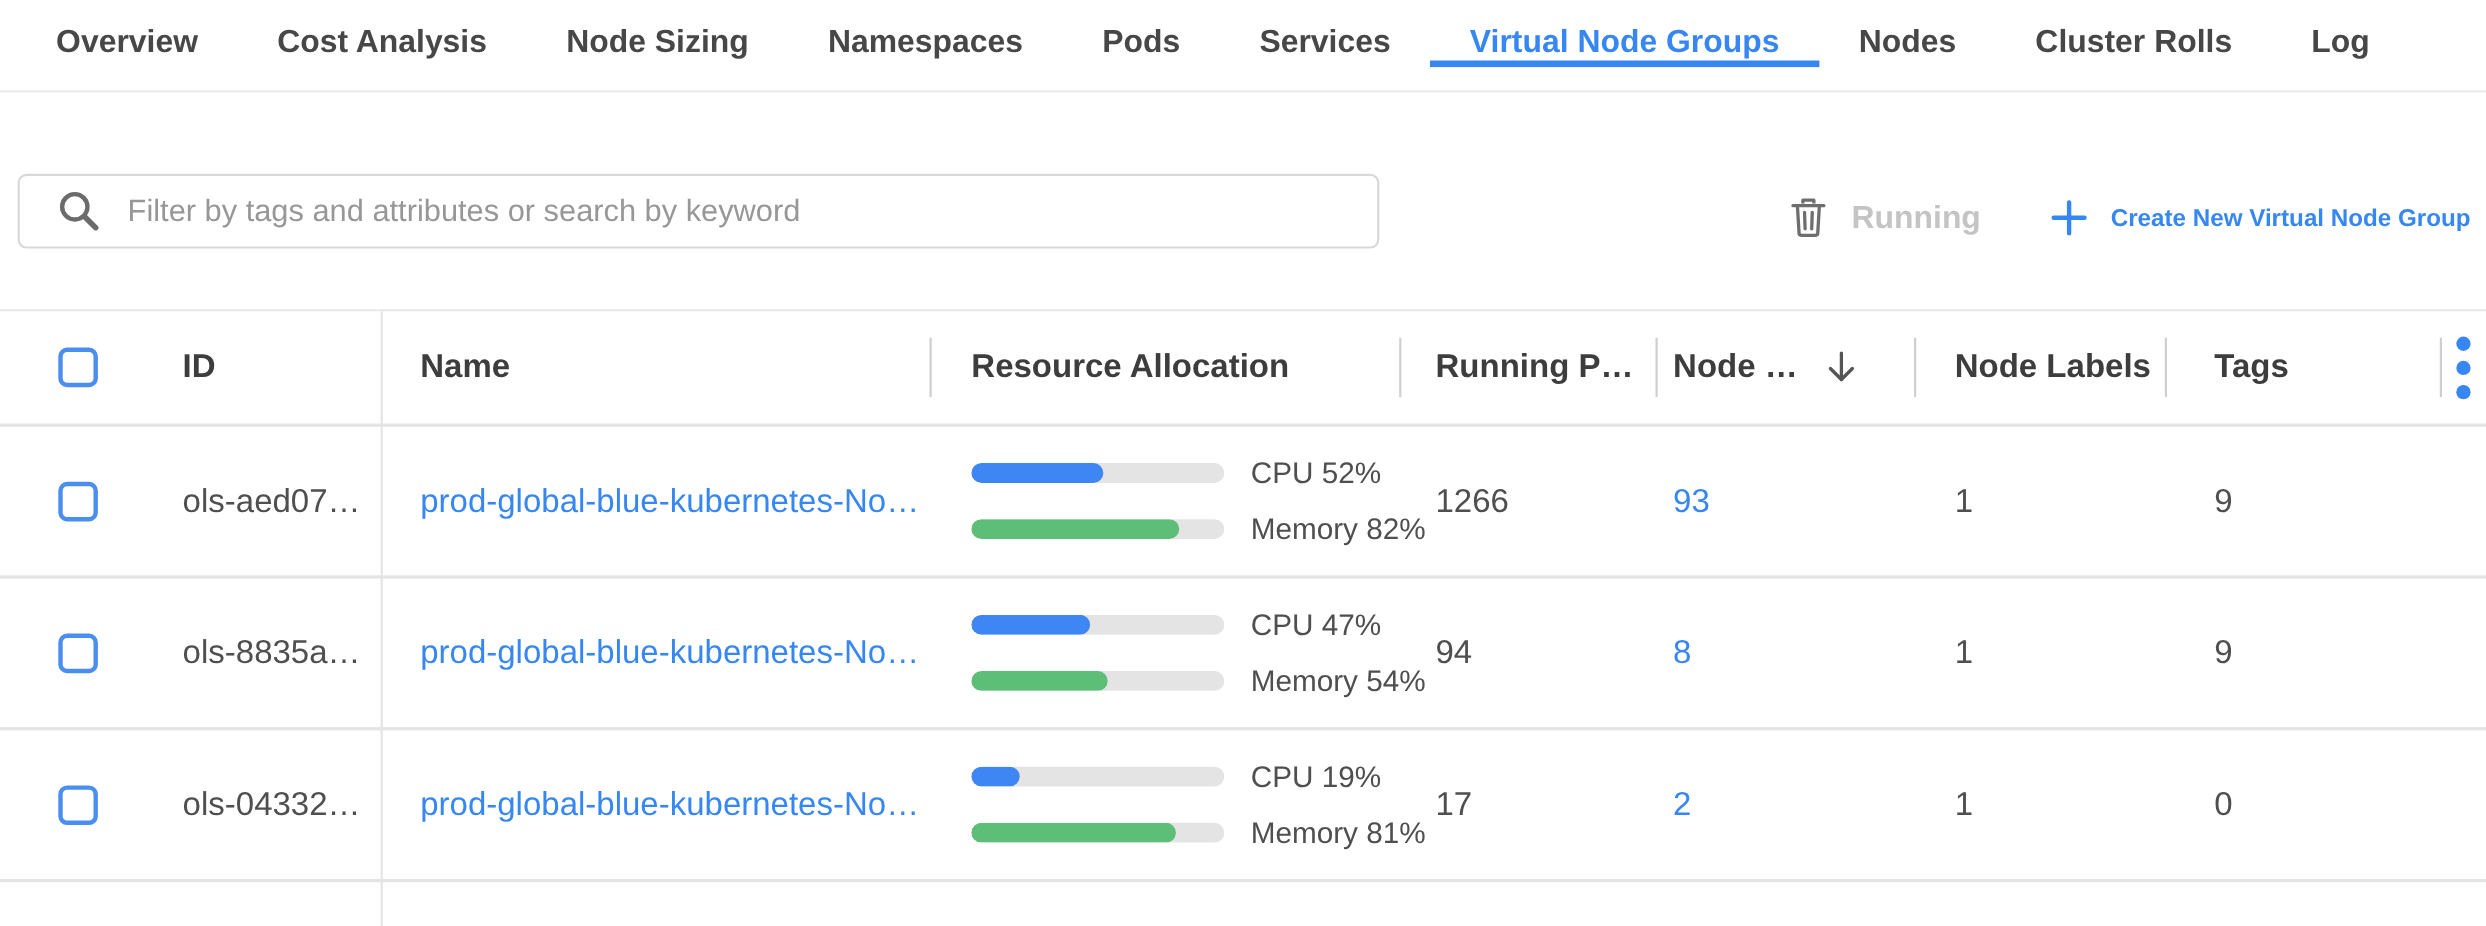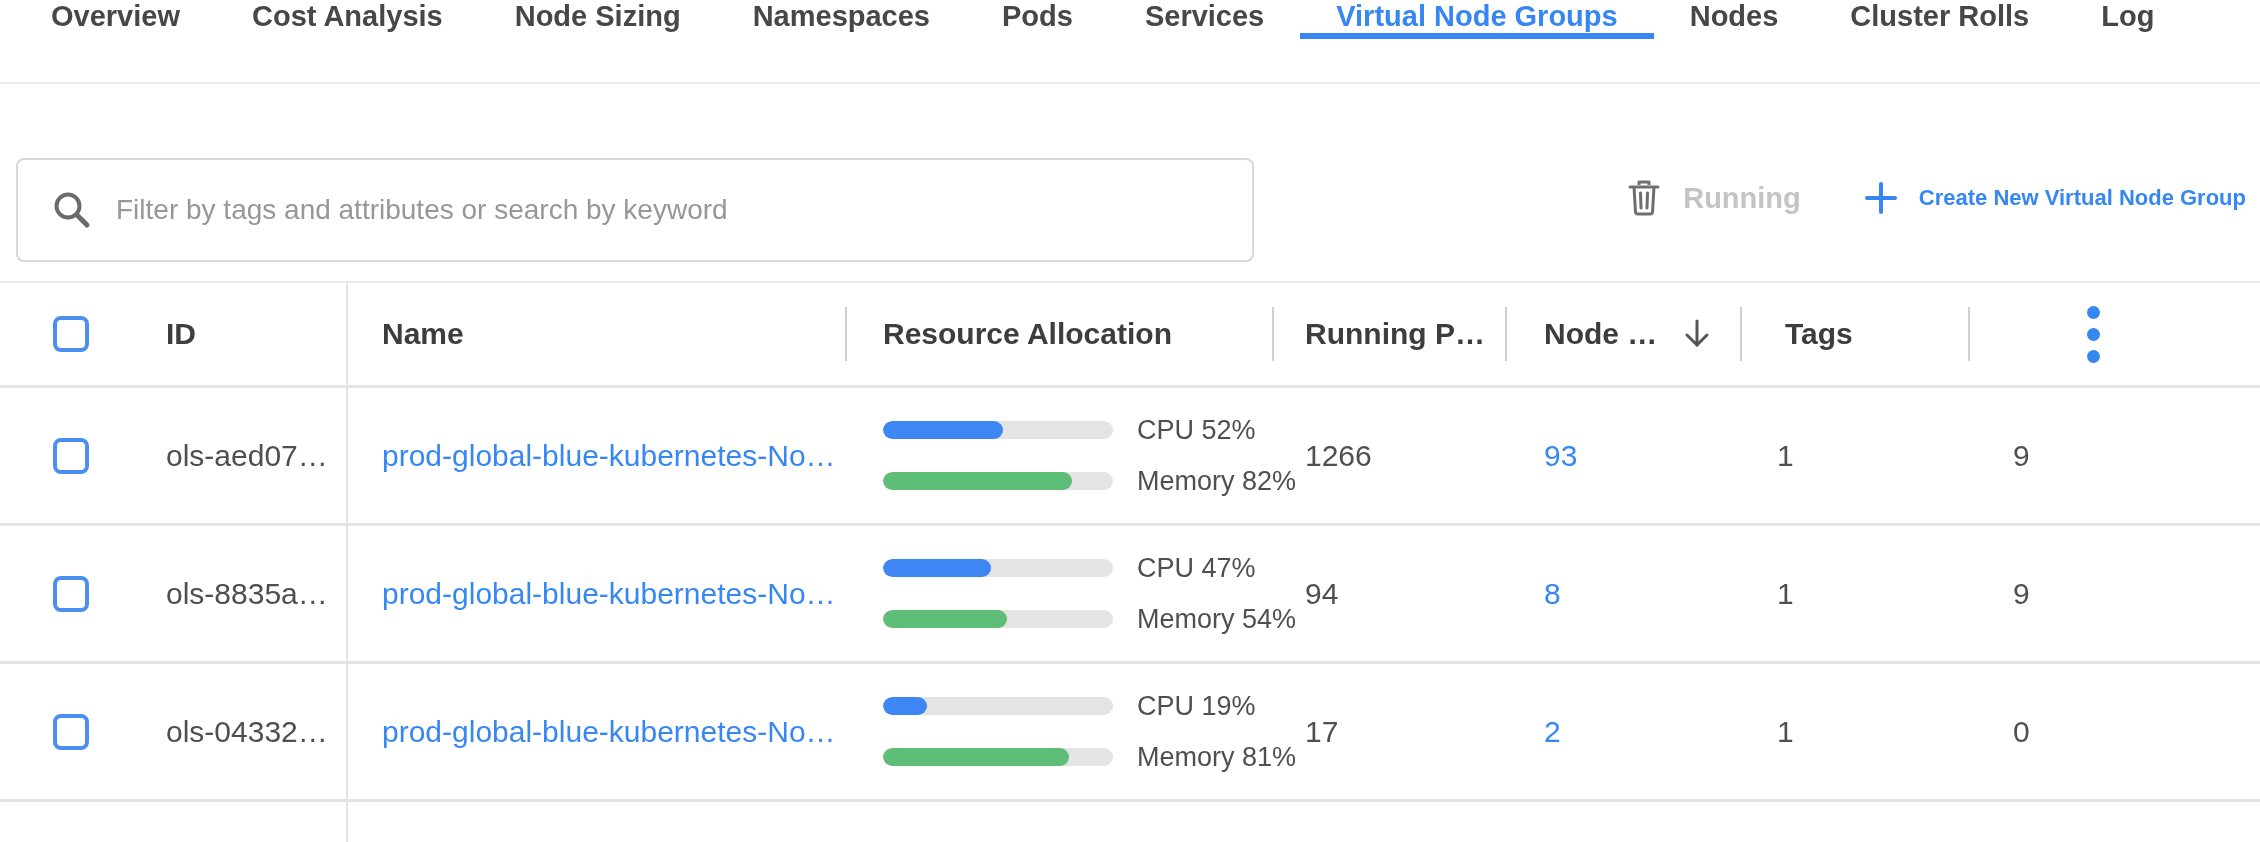--- a/index.html
+++ b/index.html
@@ -18,32 +18,32 @@
   html,body{background:#fff;}
   body{
     width:2260px;height:842px;overflow:hidden;position:relative;
     font-family:"Liberation Sans", sans-serif;color:var(--text);
   }
 
   
   .tabbar{
     position:absolute;top:0;left:0;right:0;height:84px;
     border-bottom:2px solid #ebebeb;
-    display:flex;align-items:flex-start;padding-left:15px;
+    display:flex;align-items:center;padding-left:15px;
   }
   .tab{
     display:flex;align-items:center;padding:0 36px;
     font-size:29px;font-weight:600;color:#474747;
     border-bottom:6px solid transparent;cursor:pointer;white-space:nowrap;
   }
   .tab.active{color:var(--accent);border-bottom-color:var(--accent);}
 
   
   .search{
-    position:absolute;left:16px;top:158px;width:1238px;height:104px;
+    position:absolute;left:16px;top:158px;width:1238px;height:68px;
     border:2px solid #d8d8d8;border-radius:8px;background:#fff;
     display:flex;align-items:center;padding:0 24px 0 34px;gap:24px;
   }
   .search svg{flex:0 0 auto;}
   .search input{
     flex:1;border:none;outline:none;font-family:inherit;
     font-size:28px;color:#3c3c3c;background:transparent;
   }
   .search input::placeholder{color:var(--muted);}
   .actions{
@@ -70,21 +70,21 @@
     grid-template-columns:130px 216px 499px 427px 233px 235px 228px 250px 1fr;
     align-items:center;
   }
   .thead{height:105px;border-bottom:3px solid var(--border);
     font-size:30px;font-weight:600;color:var(--text-dark);}
   .cell{position:relative;height:100%;display:flex;align-items:center;}
   .pad-id{padding-left:36px;}
   .pad-name{padding-left:36px;}
   .pad-ra{padding-left:38px;}
   .pad-run{padding-left:33px;}
-  .pad-nodes{padding-left:39px;}
+  .pad-nodes{padding-left:16px;}
   .pad-nl{padding-left:37px;}
   .pad-tags{padding-left:45px;}
   .sep::before{
     content:"";position:absolute;left:0;top:50%;transform:translateY(-50%);
     width:2px;height:54px;background:var(--sep);
   }
   .sort-icon{margin-left:26px;}
   .menu-cell{justify-content:center;}
   .kebab{display:flex;flex-direction:column;gap:9px;cursor:pointer;padding:4px;}
   .kebab i{width:13px;height:13px;border-radius:50%;background:var(--accent);}
@@ -169,20 +169,23 @@
     <div class="cell pad-run sep">
       <span>Running P…</span>
     </div>
     <div class="cell pad-nodes sep">
       <span>Node …</span>
       <svg class="sort-icon" width="28" height="32" viewBox="0 0 28 32">
         <line x1="14" y1="3" x2="14" y2="27" stroke="#555555" stroke-width="3" stroke-linecap="round"></line>
         <polyline points="4,17 14,27 24,17" fill="none" stroke="#555555" stroke-width="3" stroke-linecap="round" stroke-linejoin="round"></polyline>
       </svg>
     </div>
+    <div class="cell pad-nl sep">
+      <span>Node Labels</span>
+    </div>
     <div class="cell pad-tags sep">
       <span>Tags</span>
     </div>
     <div class="cell sep menu-cell">
       <span class="kebab">
           <i></i>
           <i></i>
           <i></i>
         </span>
     </div>

